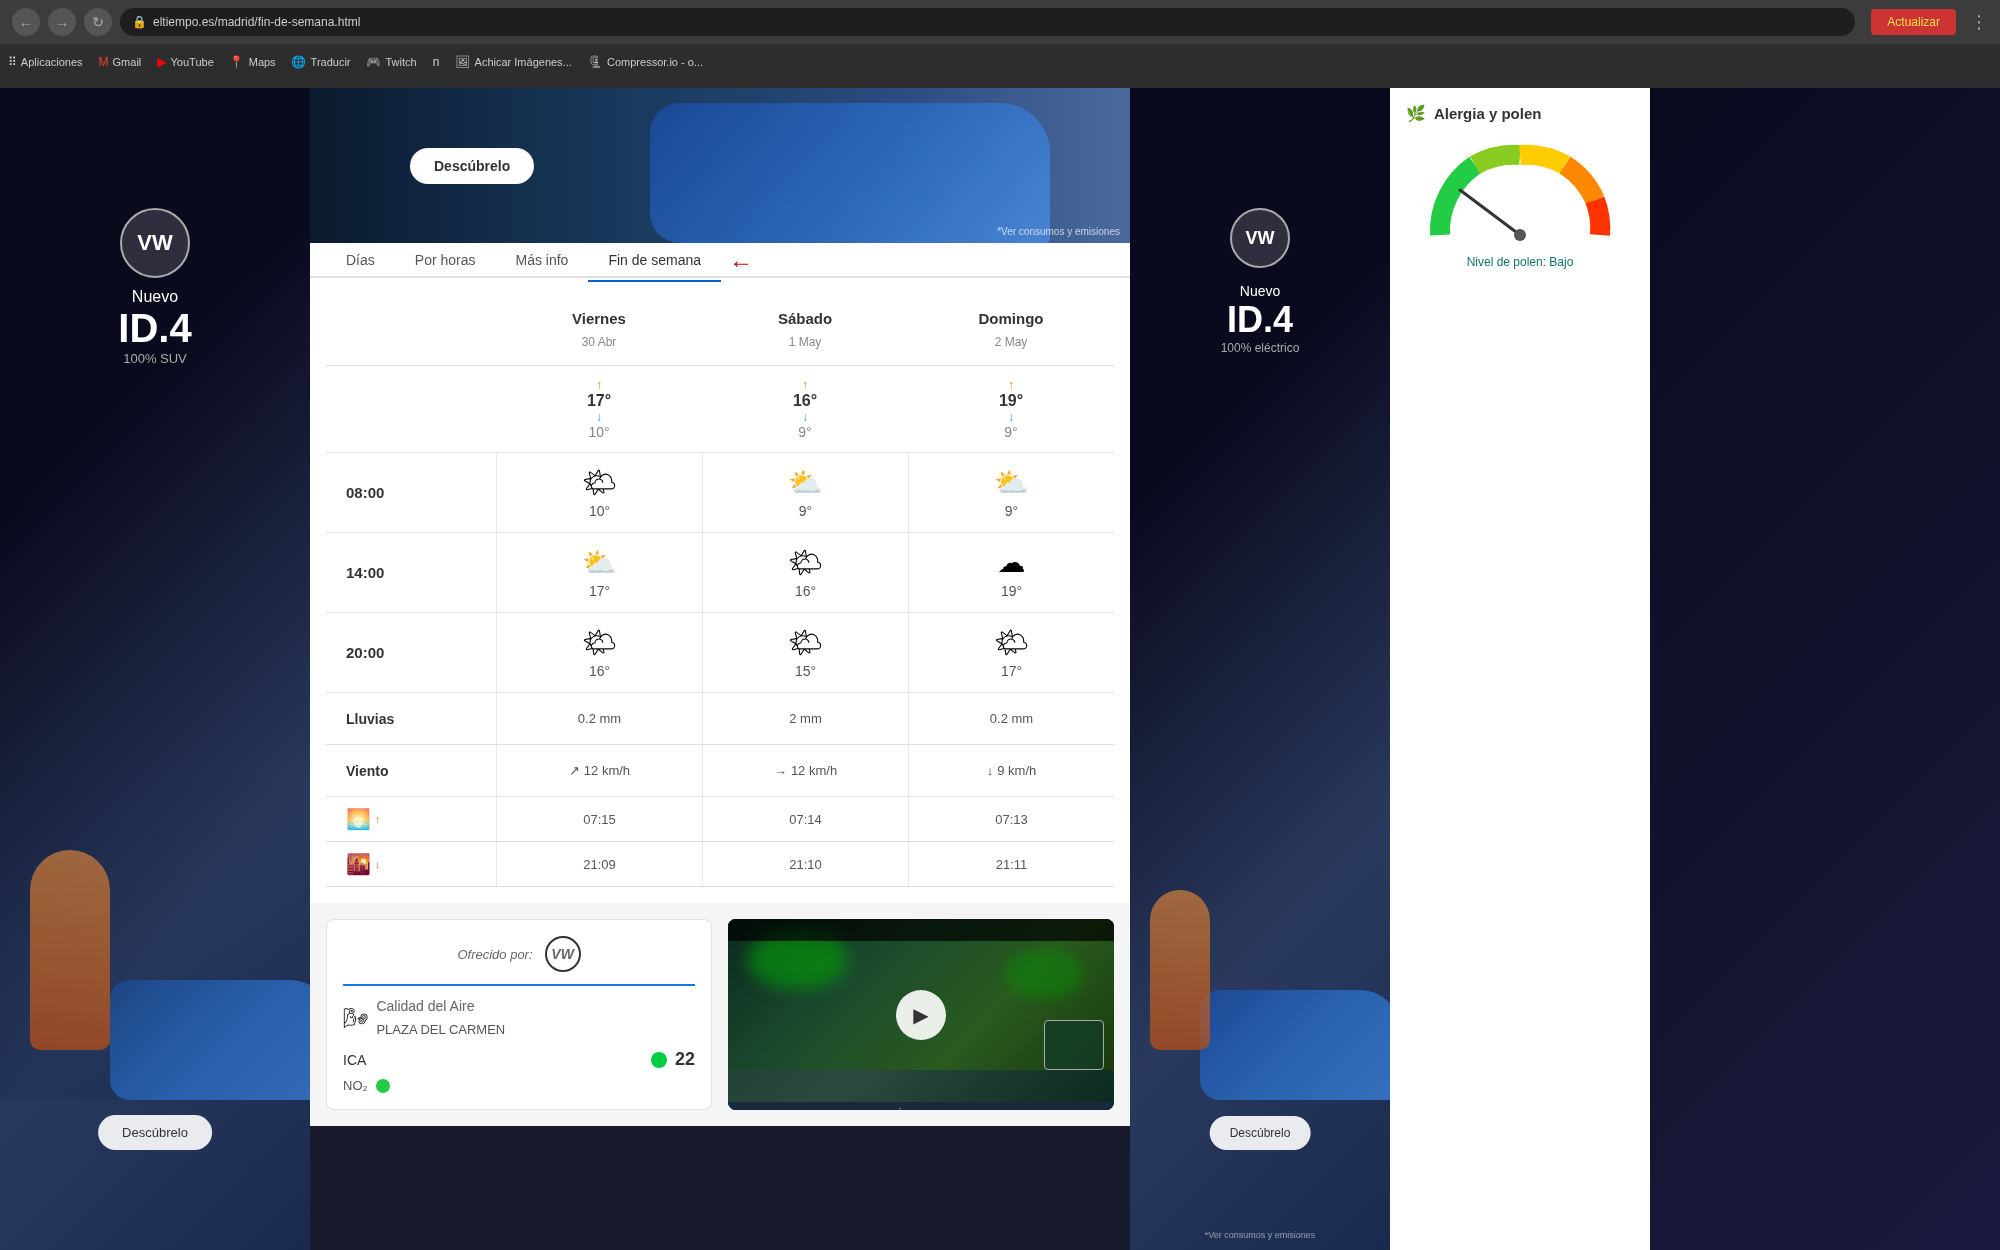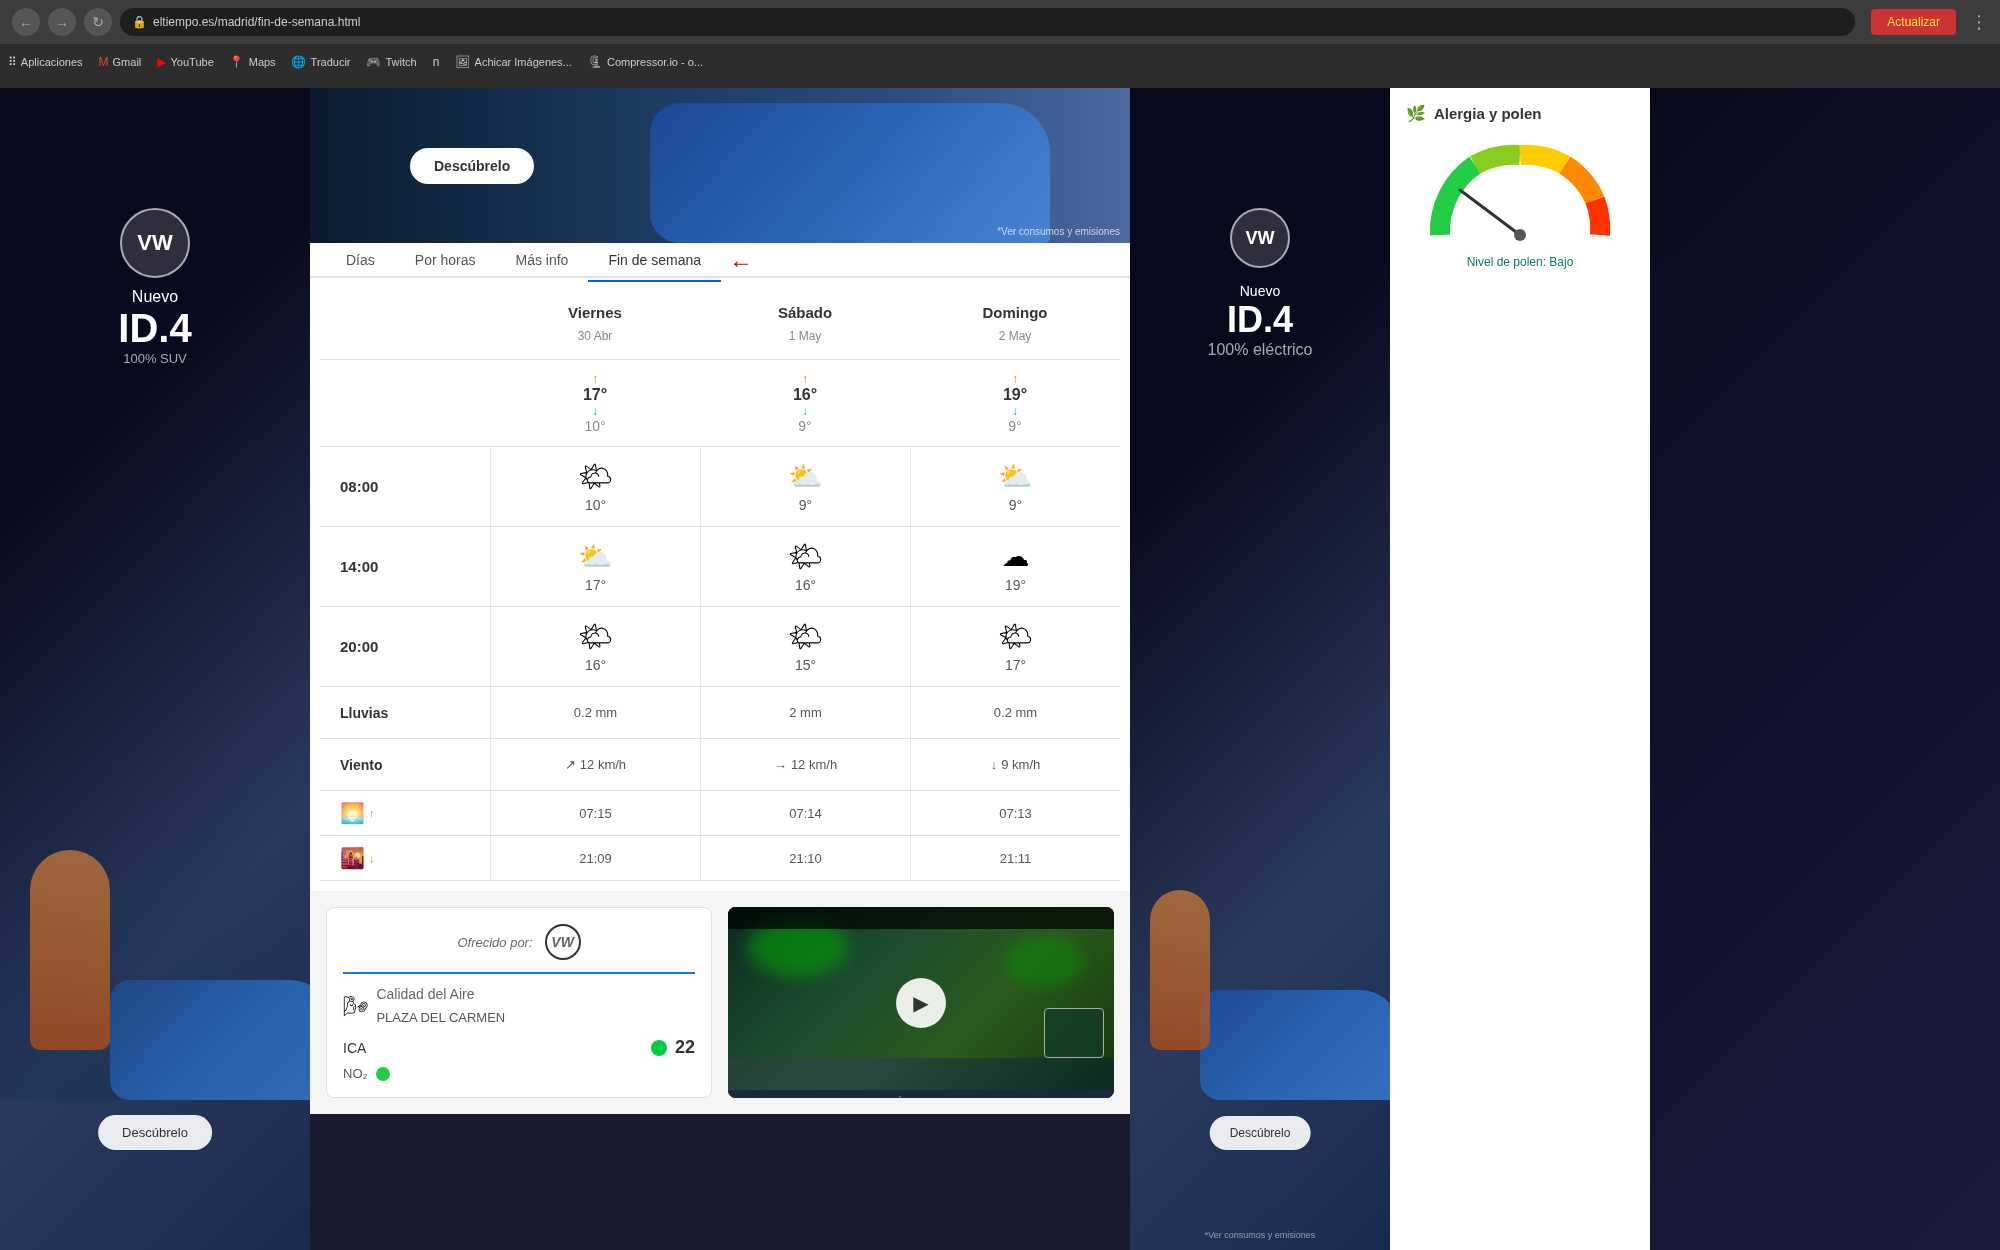--- a/index.html
+++ b/index.html
@@ -164,21 +164,21 @@
     .arrow-indicator {
       color: #cc0000;
       font-size: 24px;
       margin-left: 8px;
     }
 
     
     .weather-table {
       background: white;
       margin: 0;
-      padding: 10px;
+      padding: 16px;
     }
 
     
     .day-headers {
       display: grid;
       grid-template-columns: 170px 1fr 1fr 1fr;
       border-bottom: 1px solid #e0e0e0;
       background: white;
     }
     .day-header {
@@ -392,21 +392,21 @@
       position: absolute;
       top: 195px;
       left: 50%;
       transform: translateX(-50%);
       text-align: center;
       color: white;
       white-space: nowrap;
     }
     .nuevo-id4-right .nuevo { font-size: 14px; }
     .nuevo-id4-right .id4 { font-size: 36px; font-weight: bold; }
-    .nuevo-id4-right .subtitle { font-size: 16px; color: #aaa; }
+    .nuevo-id4-right .subtitle { font-size: 12px; color: #aaa; }
     .descubrelo-btn-right {
       position: absolute;
       bottom: 100px;
       left: 50%;
       transform: translateX(-50%);
       background: rgba(255,255,255,0.9);
       color: #333;
       padding: 10px 20px;
       border-radius: 20px;
       font-size: 12px;

